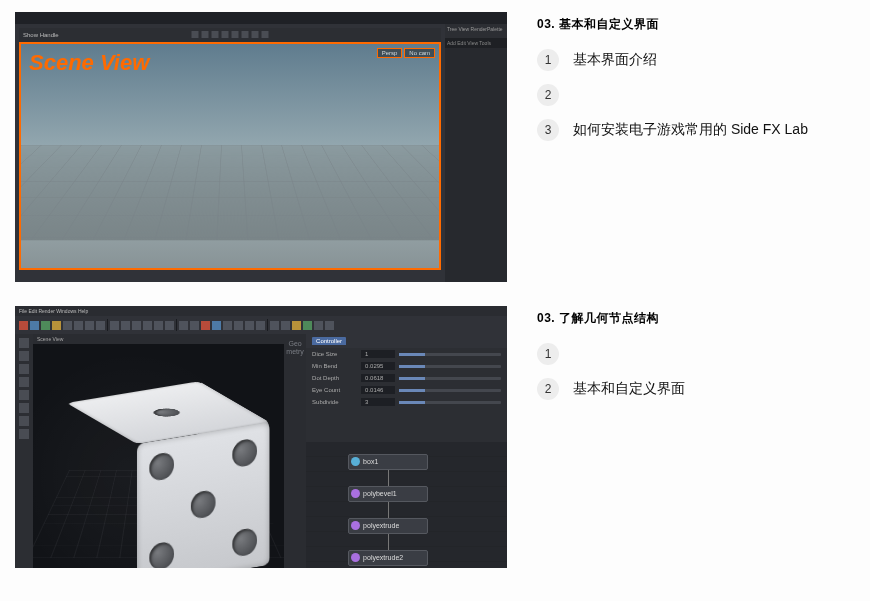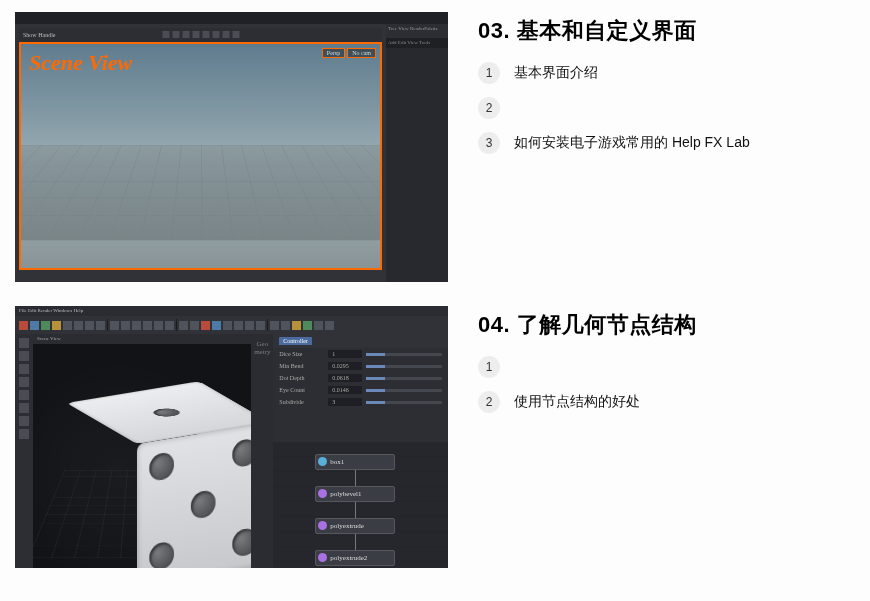--- a/index.html
+++ b/index.html
@@ -9,24 +9,23 @@
       width: 870px;
       height: 601px;
       overflow: hidden;
     }
     .section {
       display: flex;
       gap: 30px;
       padding: 12px 15px;
     }
     .thumbnail {
-      width: 433px;
+      width: 492px;
       flex-shrink: 0;
       position: relative;
-      font-family: Liberation Serif, serif;
     }
     
     .thumb-03 {
       height: 270px;
       background: #2b2e33;
       position: relative;
       overflow: hidden;
     }
     .thumb-03 .topbar {
       height: 12px;
@@ -346,21 +345,21 @@
     .thumb-04 .w1 { top: 26px; height: 18px; }
     .thumb-04 .w2 { top: 58px; height: 18px; }
     .thumb-04 .w3 { top: 90px; height: 18px; }
 
     
     .textcol {
       flex: 1;
       padding-top: 4px;
     }
     .heading {
-      font-size: 22px;
+      font-size: 12px;
       font-weight: 700;
       margin-bottom: 16px;
       letter-spacing: 0.5px;
     }
     .item-row {
       display: flex;
       align-items: center;
       margin-bottom: 13px;
     }
     .numcircle {
@@ -423,21 +422,21 @@
     <div class="heading">03. 基本和自定义界面</div>
     <div class="item-row">
       <div class="numcircle">1</div>
       <div class="item-label">基本界面介绍</div>
     </div>
     <div class="item-row">
       <div class="numcircle">2</div>
     </div>
     <div class="item-row">
       <div class="numcircle">3</div>
-      <div class="item-label">如何安装电子游戏常用的 Help FX Lab</div>
+      <div class="item-label">如何安装电子游戏常用的 Side FX Lab</div>
     </div>
   </div>
 </div>
 
 <div class="section">
   <div class="thumbnail">
     <div class="thumb-04">
       <div class="menubar">File  Edit  Render  Windows  Help</div>
       <div class="toolbar">
         <span class="icn red"></span>
@@ -545,22 +544,22 @@
             <div class="node n1"><span class="ndot"></span><span>box1</span></div>
             <div class="node n2"><span class="ndot"></span><span>polybevel1</span></div>
             <div class="node n3"><span class="ndot"></span><span>polyextrude</span></div>
             <div class="node n4"><span class="ndot"></span><span>polyextrude2</span></div>
           </div>
         </div>
       </div>
     </div>
   </div>
   <div class="textcol">
-    <div class="heading">04. 了解几何节点结构</div>
+    <div class="heading">03. 了解几何节点结构</div>
     <div class="item-row">
       <div class="numcircle">1</div>
     </div>
     <div class="item-row">
       <div class="numcircle">2</div>
-      <div class="item-label">使用节点结构的好处</div>
+      <div class="item-label">基本和自定义界面</div>
     </div>
   </div>
 </div>
 
 </body></html>

